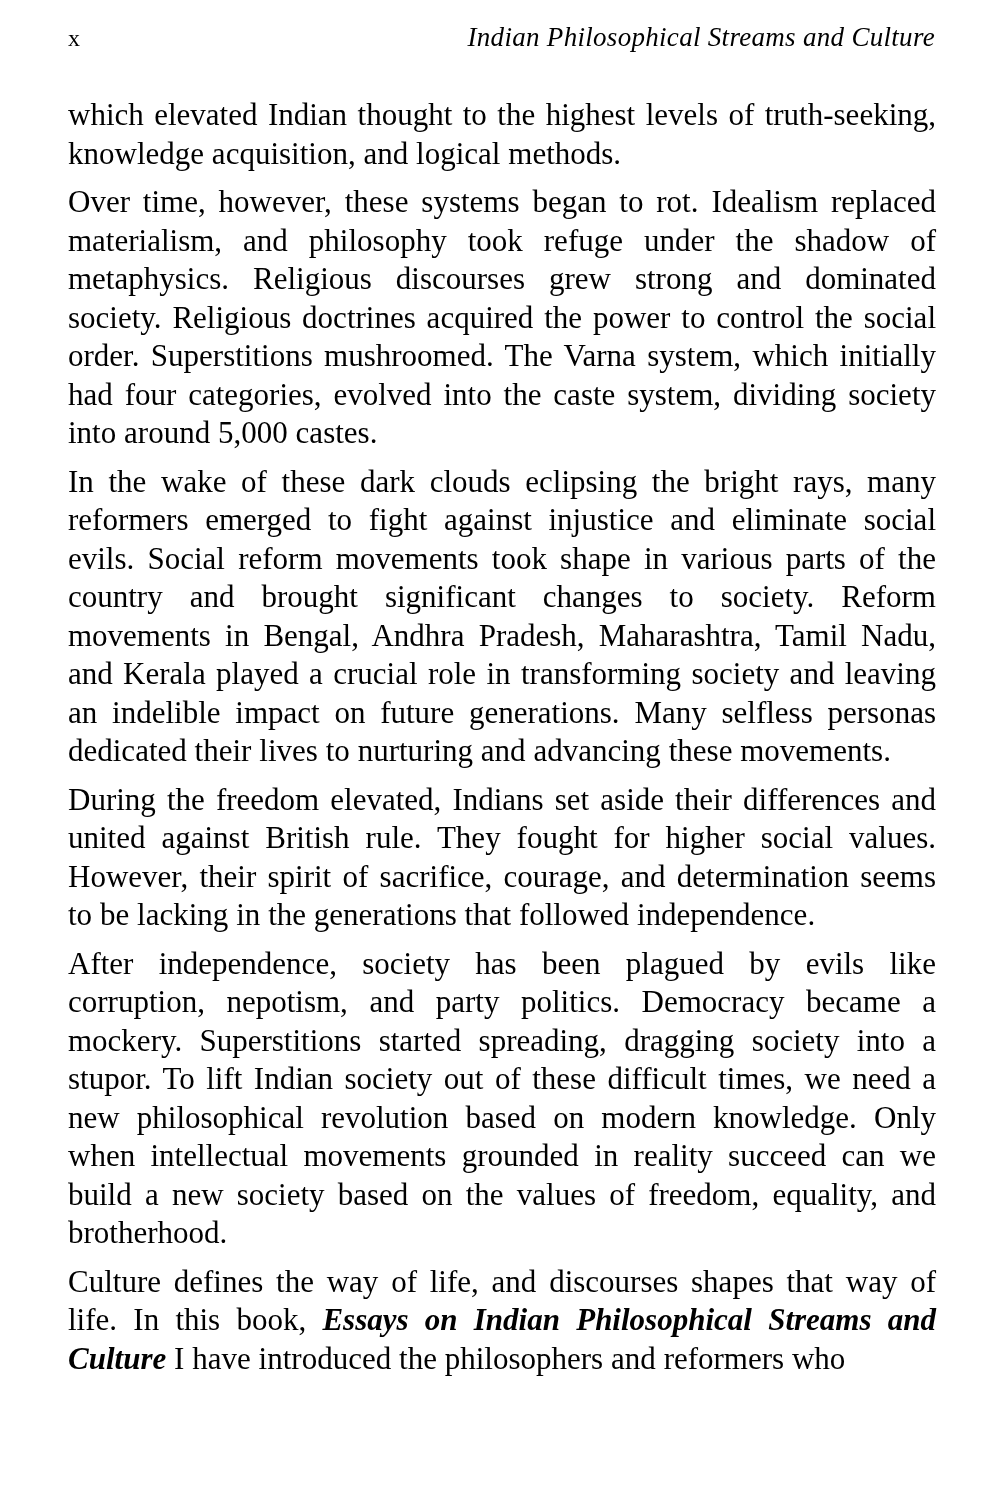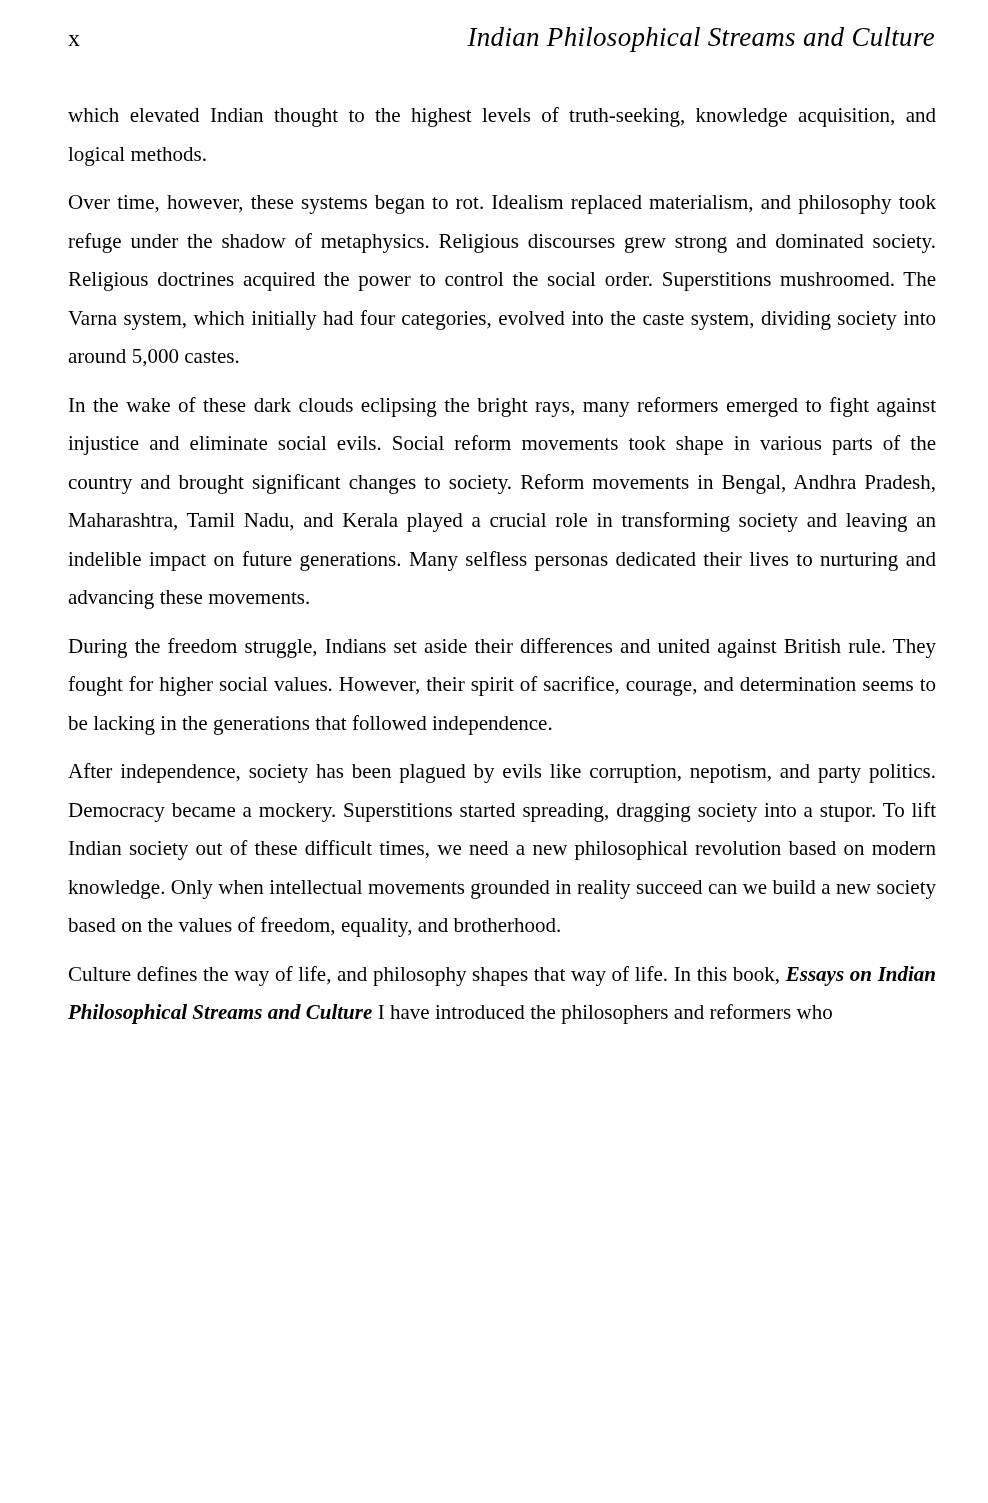--- a/index.html
+++ b/index.html
@@ -46,21 +46,21 @@
 
   
   .textblock {
     position: absolute;
     top: 96px;
     left: 68px;
     width: 868px;
   }
   .para {
     margin: 0 0 10px 0;
-    font-size: 21px;
+    font-size: 31px;
     line-height: 38.5px;
     text-align: justify;
     text-justify: inter-word;
     text-indent: 0;
     hyphens: manual;
     -webkit-hyphens: manual;
     word-spacing: 0.1px;
   }
   .para:last-child {
     margin-bottom: 0;
@@ -81,21 +81,21 @@
   </div>
 
   <div class="textblock">
 
     <p class="para">which elevated Indian thought to the highest levels of truth-seeking, knowledge acquisition, and logical methods.</p>
 
     <p class="para">Over time, however, these systems began to rot. Idealism replaced materialism, and philosophy took refuge under the shadow of metaphysics. Religious discourses grew strong and dominated society. Religious doctrines acquired the power to control the social order. Superstitions mushroomed. The Varna system, which initially had four categories, evolved into the caste system, dividing society into around 5,000 castes.</p>
 
     <p class="para">In the wake of these dark clouds eclipsing the bright rays, many reformers emerged to fight against injustice and eliminate social evils. Social reform movements took shape in various parts of the country and brought significant changes to society. Reform movements in Bengal, Andhra Pradesh, Maharashtra, Tamil Nadu, and Kerala played a crucial role in transforming society and leaving an indelible impact on future generations. Many selfless personas dedicated their lives to nurturing and advancing these movements.</p>
 
-    <p class="para">During the freedom struggle, Indians set aside their differences and united against British rule. They fought for higher social values. However, their spirit of sacrifice, courage, and determination seems to be lacking in the generations that followed independence.</p>
+    <p class="para">During the freedom elevated, Indians set aside their differences and united against British rule. They fought for higher social values. However, their spirit of sacrifice, courage, and determination seems to be lacking in the generations that followed independence.</p>
 
     <p class="para">After independence, society has been plagued by evils like corruption, nepotism, and party politics. Democracy became a mockery. Superstitions started spreading, dragging society into a stupor. To lift Indian society out of these difficult times, we need a new philosophical revolution based on modern knowledge. Only when intellectual movements grounded in reality succeed can we build a new society based on the values of freedom, equality, and brotherhood.</p>
 
-    <p class="para"><span>Culture defines the way of life, and philosophy shapes that way of life. In this book, </span><span class="title-italic">Essays on Indian Philosophical Streams and Culture</span><span> I have introduced the philosophers and reformers who</span></p>
+    <p class="para"><span>Culture defines the way of life, and discourses shapes that way of life. In this book, </span><span class="title-italic">Essays on Indian Philosophical Streams and Culture</span><span> I have introduced the philosophers and reformers who</span></p>
 
   </div>
 
 </div>
 
 </body></html>

